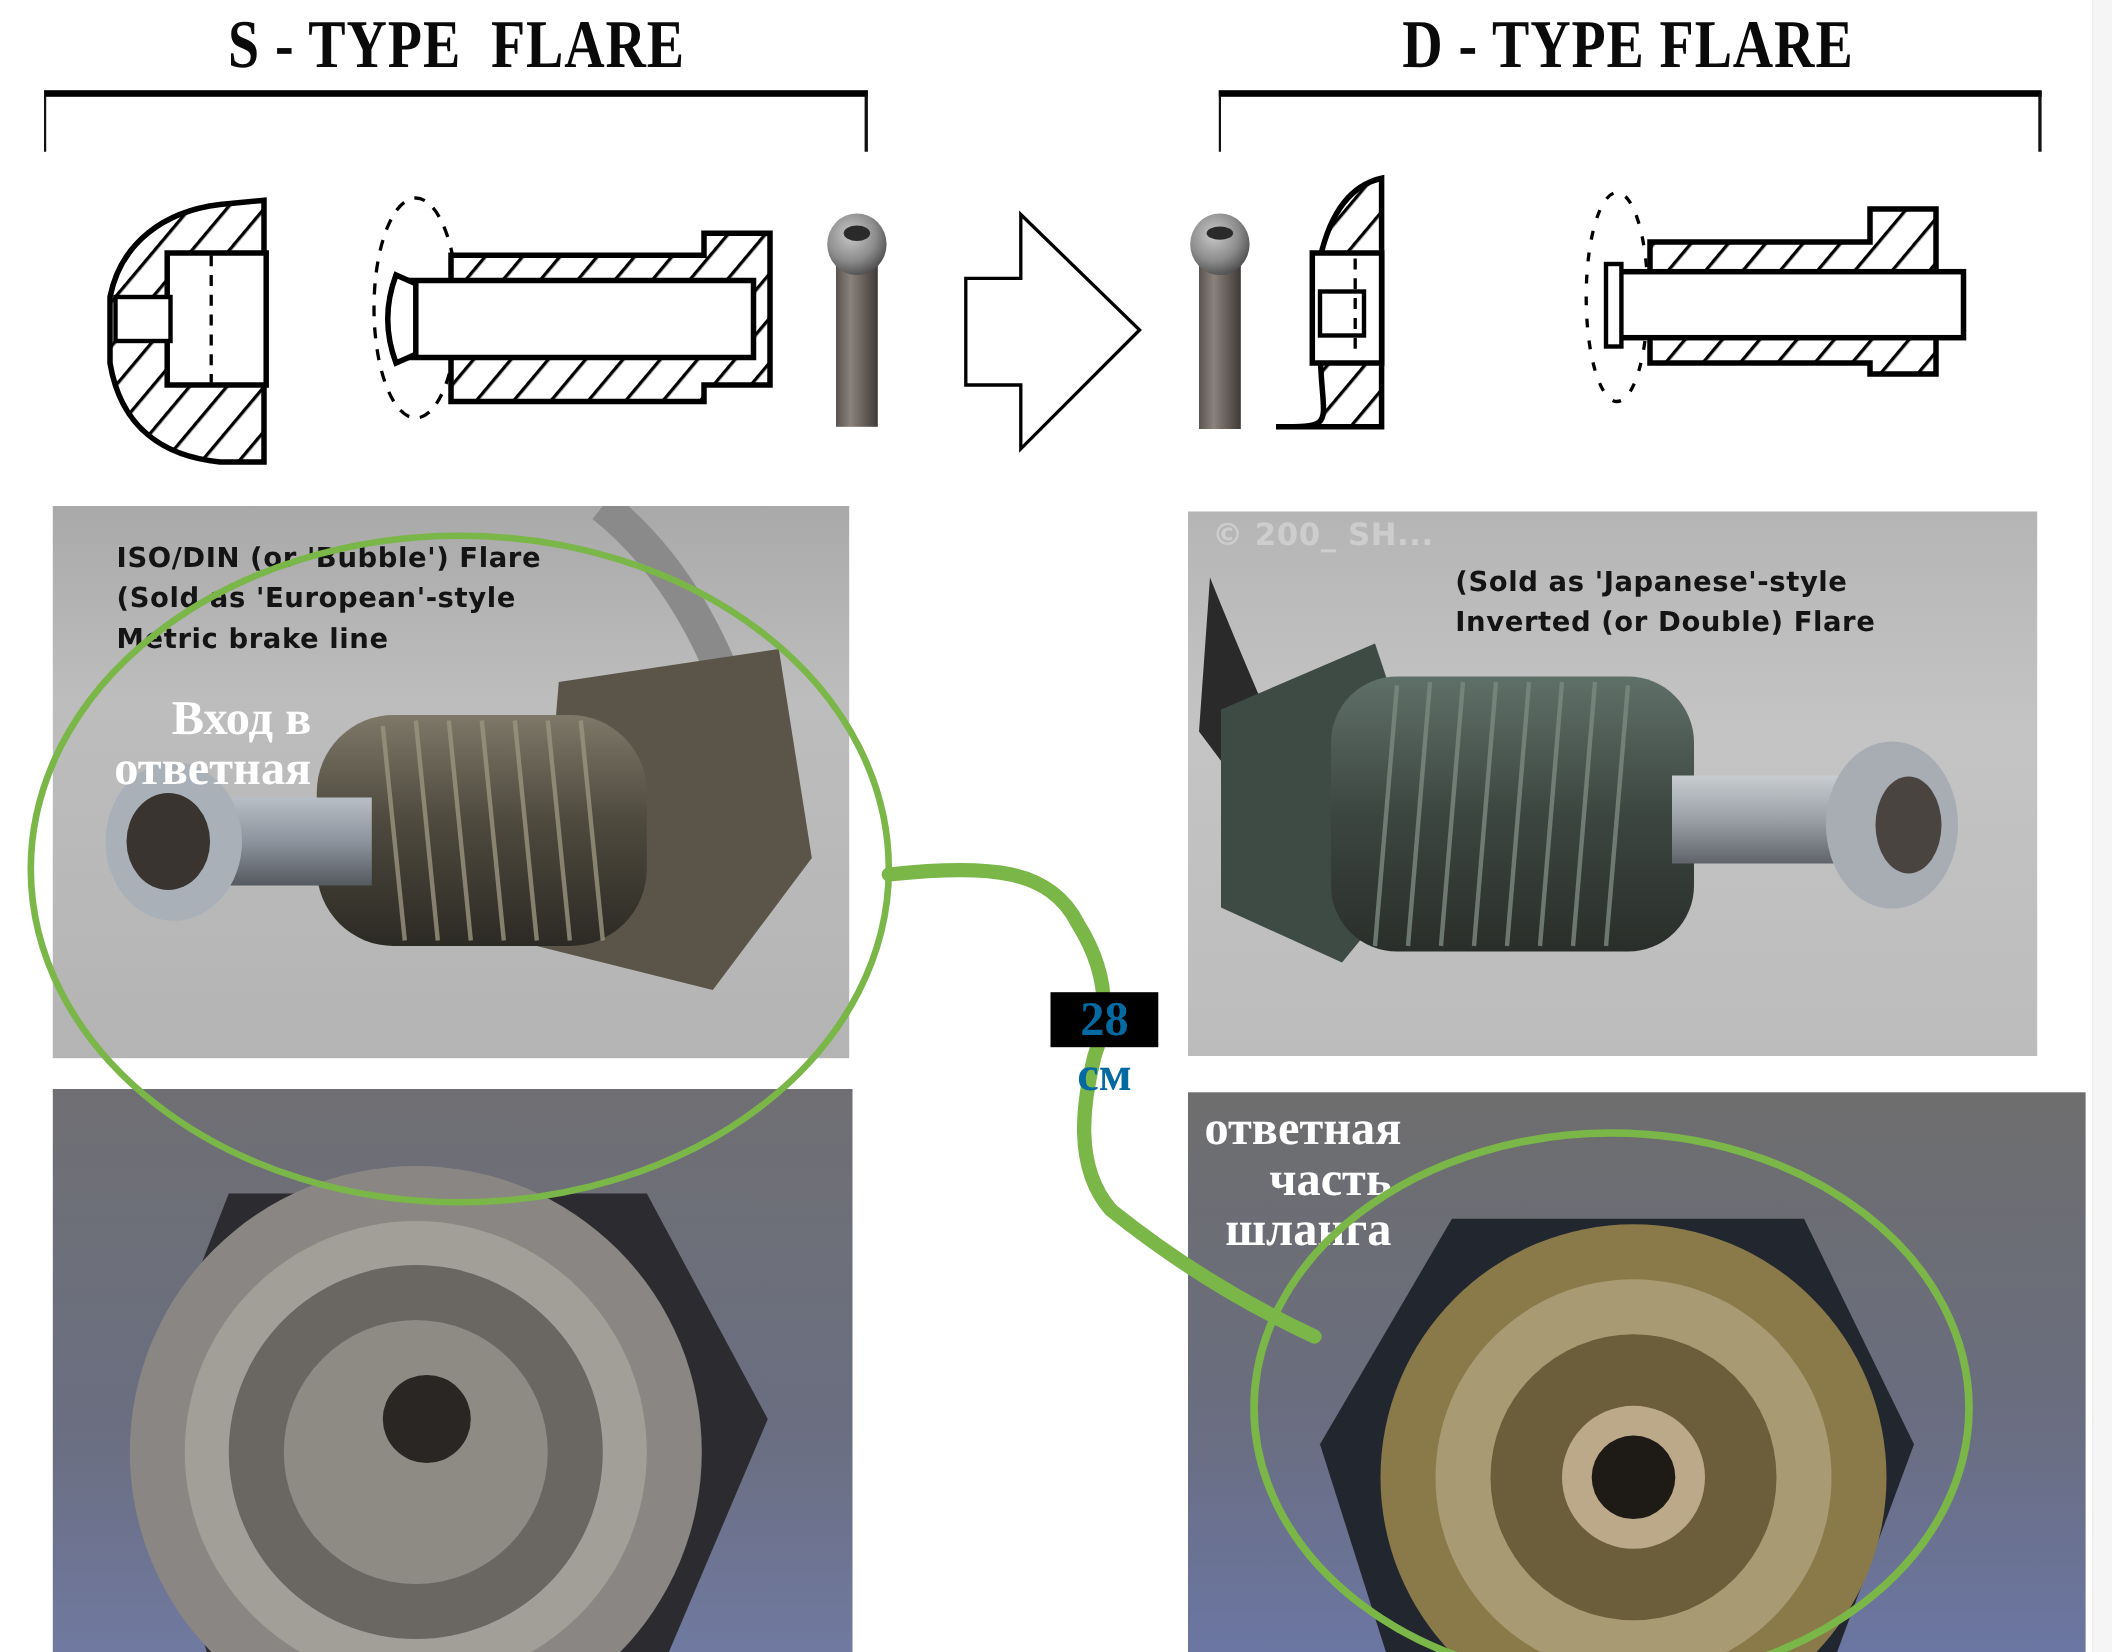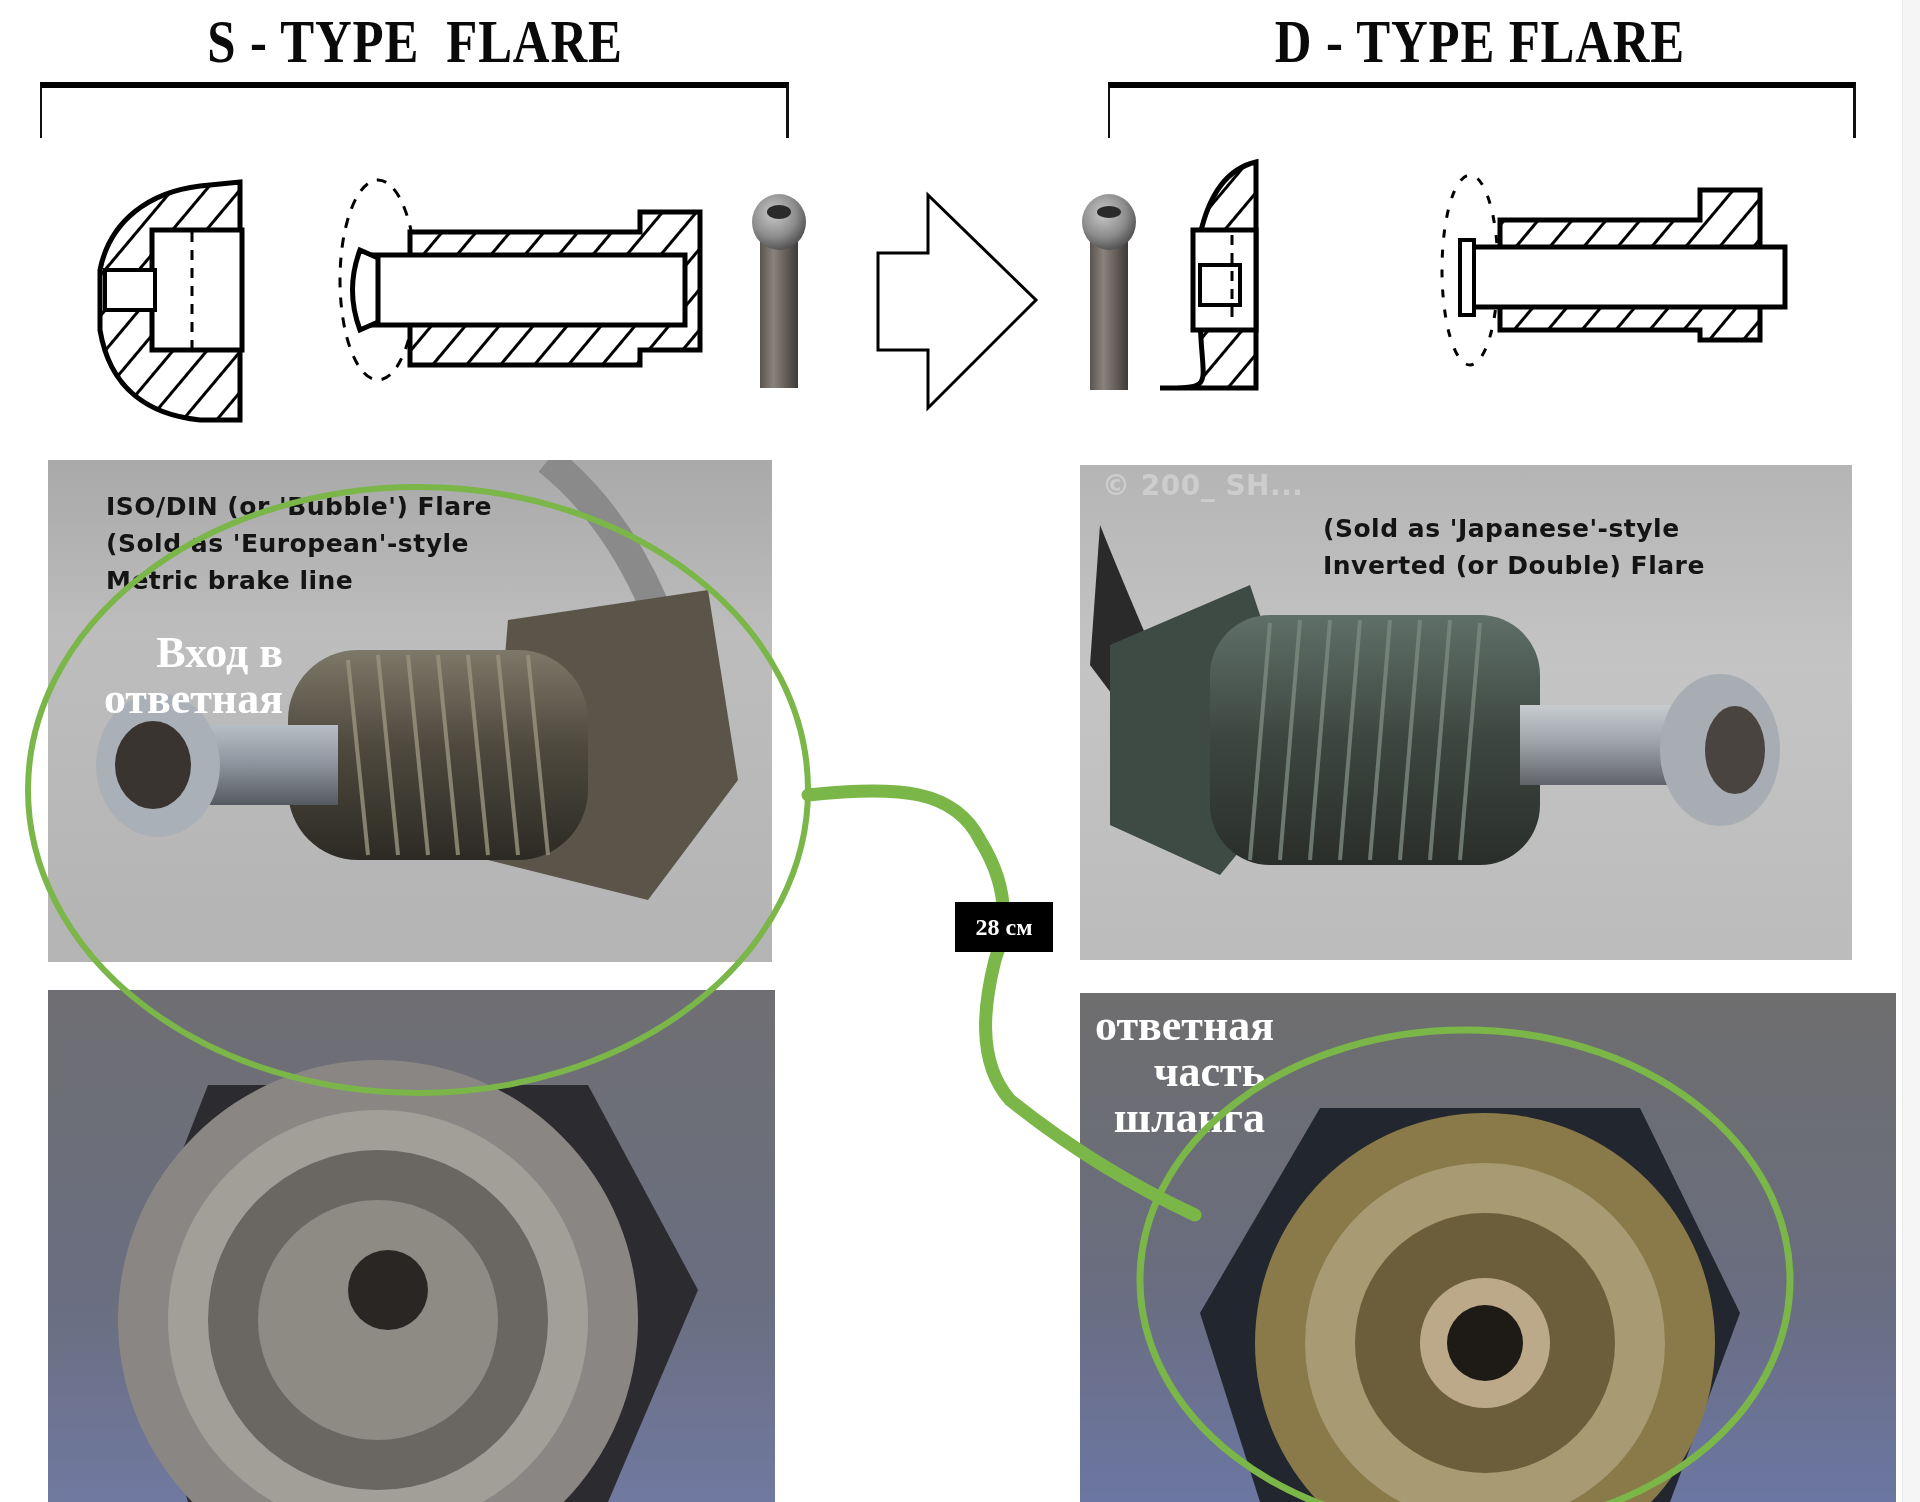--- a/index.html
+++ b/index.html
@@ -3,21 +3,21 @@
 <meta charset="utf-8">
 <style>
   html,body{margin:0;padding:0;}
   body{width:1920px;height:1502px;position:relative;overflow:hidden;background:#ffffff;font-family:"Liberation Sans",sans-serif;}
   .abs{position:absolute;}
   .title{position:absolute;top:6px;font-family:"Liberation Serif",serif;font-weight:bold;font-size:62px;color:#0a0a0a;transform:scaleX(0.82);transform-origin:center top;letter-spacing:1px;white-space:pre;text-align:center;}
   .bracket{position:absolute;border-top:6px solid #000;border-left:2px solid #111;border-right:3px solid #111;height:50px;}
   .photo{position:absolute;overflow:hidden;}
   .caption{position:absolute;font-family:"DejaVu Sans",sans-serif;font-weight:bold;font-size:25px;line-height:37px;color:#141414;letter-spacing:0.5px;}
   .ru{position:absolute;font-family:"Liberation Serif",serif;font-weight:bold;color:#ffffff;font-size:44px;line-height:46px;text-align:right;}
-  .badge{position:absolute;left:955px;top:902px;width:98px;height:50px;background:#000;color:#ffffff;font-family:"Liberation Serif",serif;font-weight:bold;font-size:24px;line-height:50px;text-align:center;}
+  .badge{position:absolute;left:955px;top:902px;width:98px;height:50px;background:#000;color:#0369a1;font-family:"Liberation Serif",serif;font-weight:bold;font-size:44px;line-height:50px;text-align:center;}
   .scroll-strip{position:absolute;left:1902px;top:0;width:18px;height:1502px;background:#f5f5f5;border-left:1px solid #ebebeb;}
 </style>
 </head>
 <body>
 
 <div class="title" style="left:115px;width:600px;">S - TYPE  FLARE</div>
 <div class="title" style="left:1180px;width:600px;">D - TYPE FLARE</div>
 
 <div class="bracket" style="left:40px;top:82px;width:744px;"></div>
 <div class="bracket" style="left:1108px;top:82px;width:743px;"></div>

